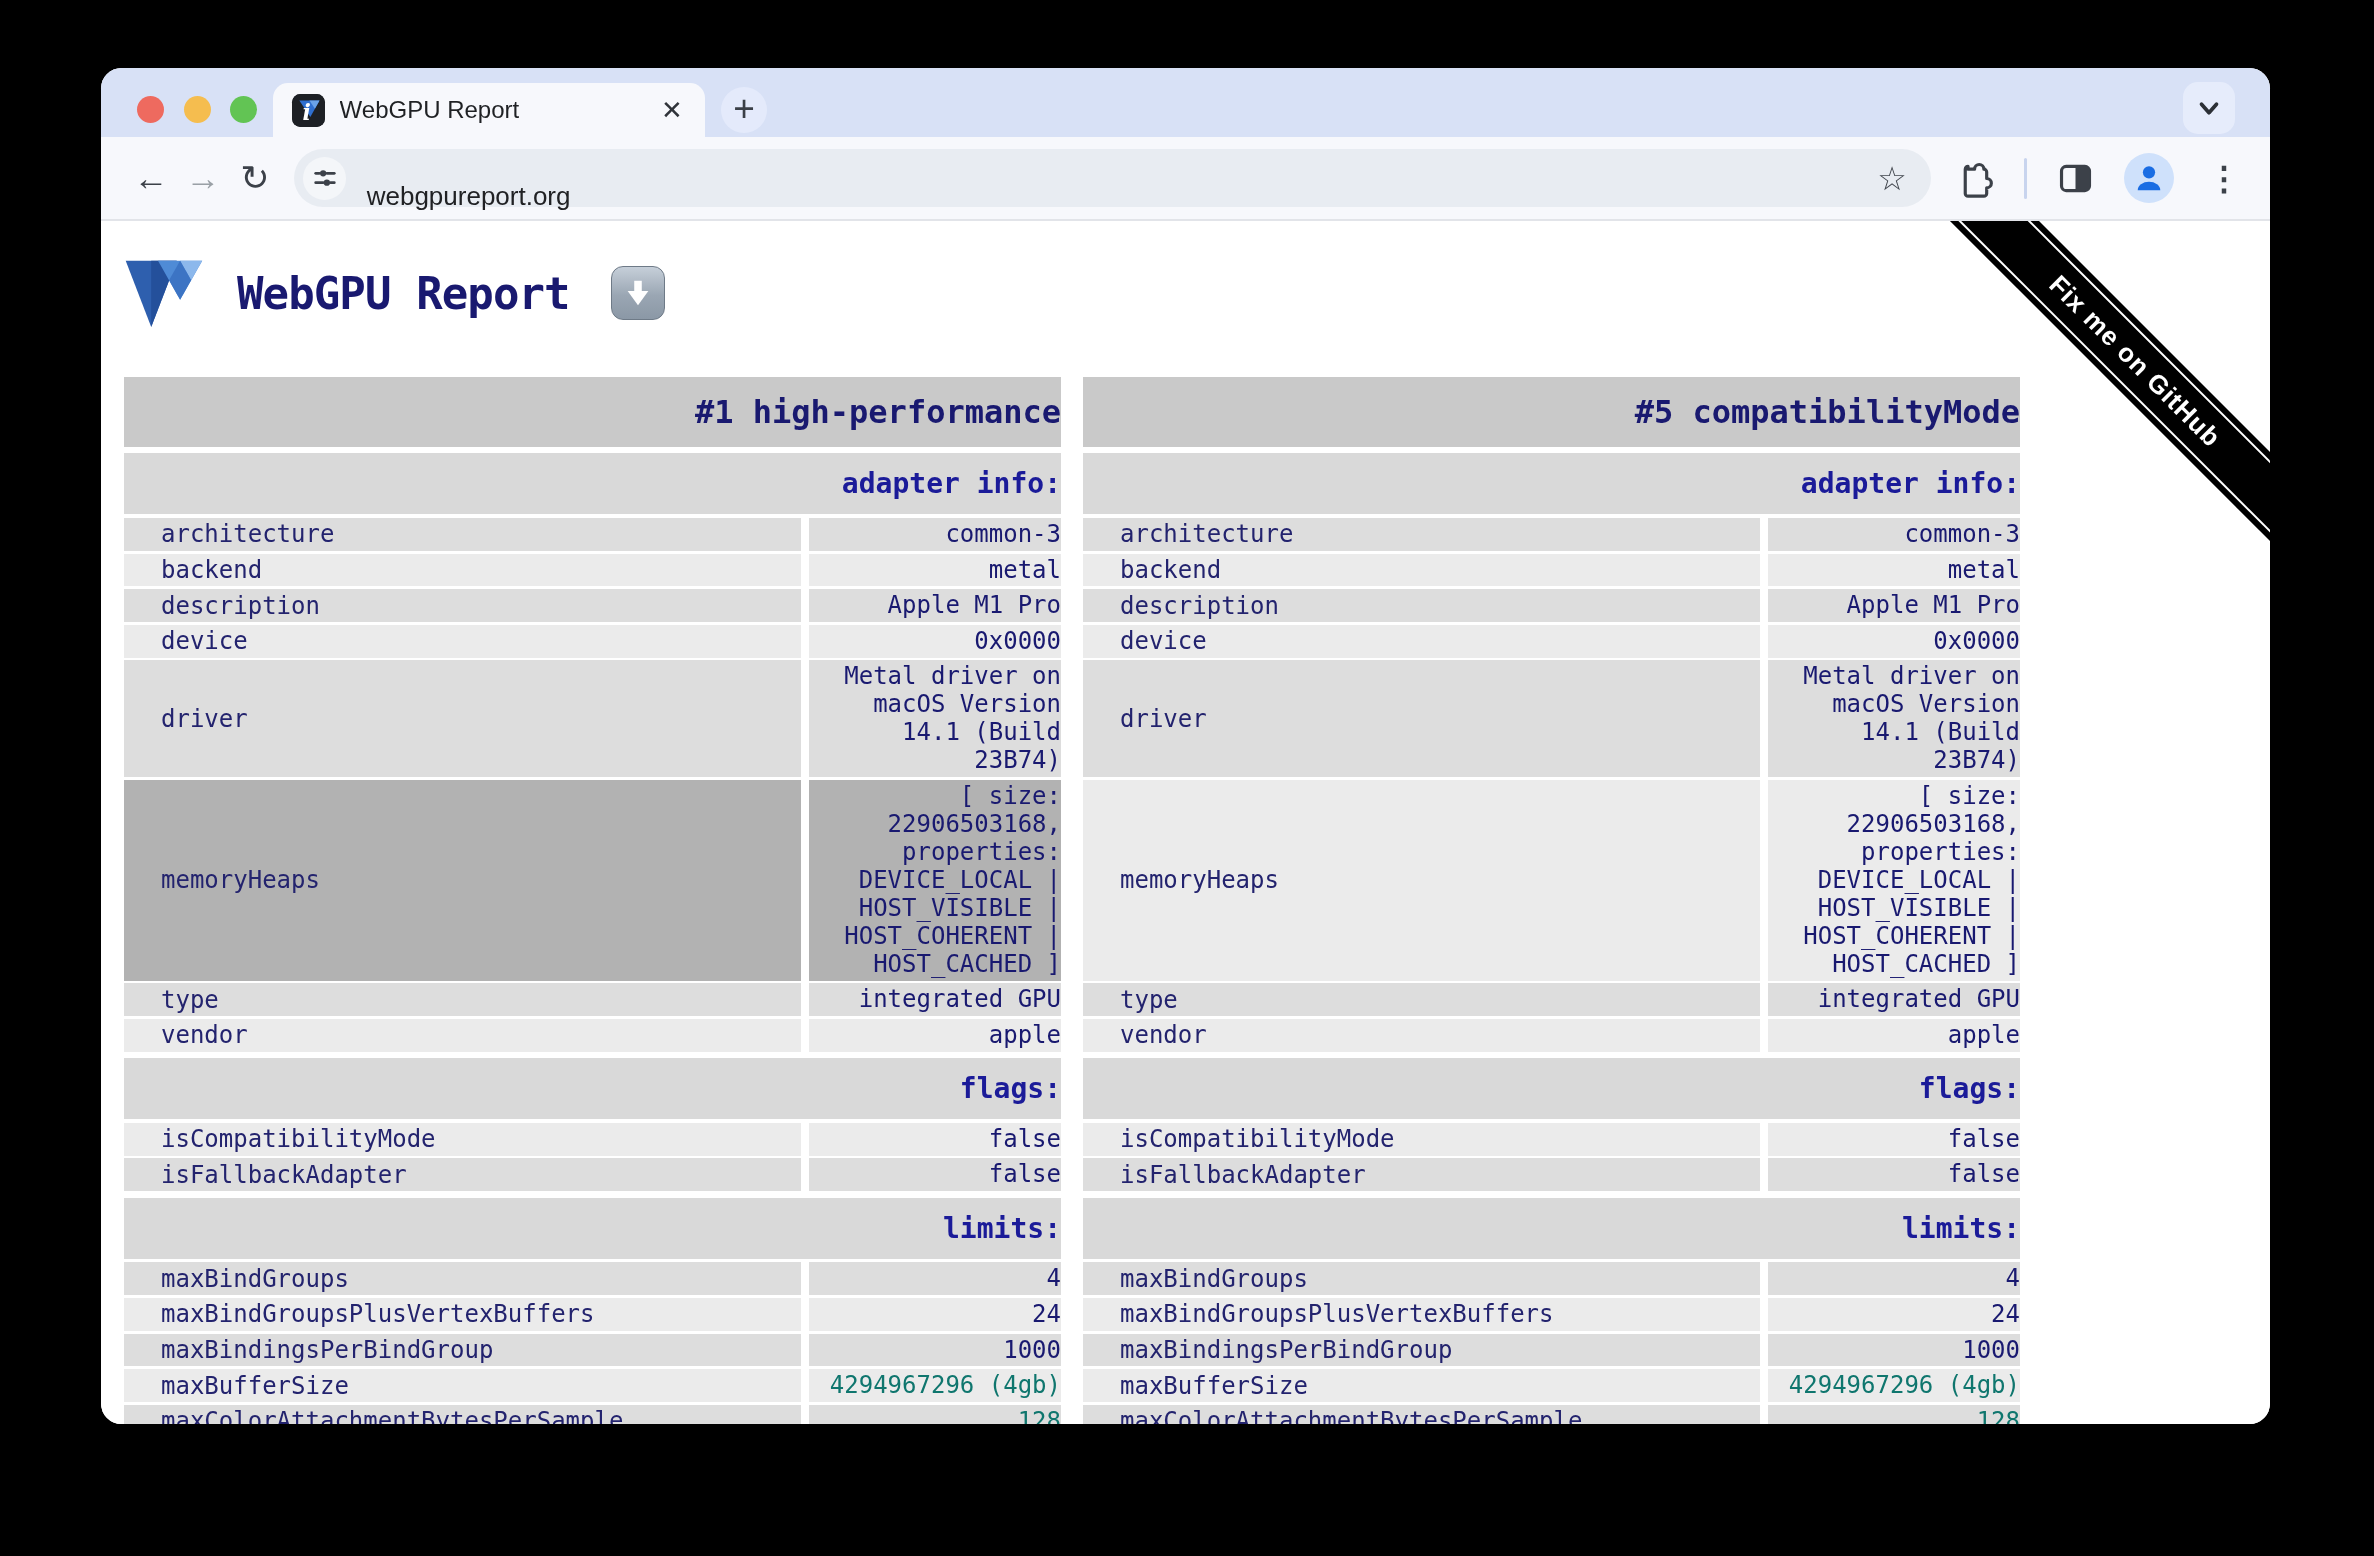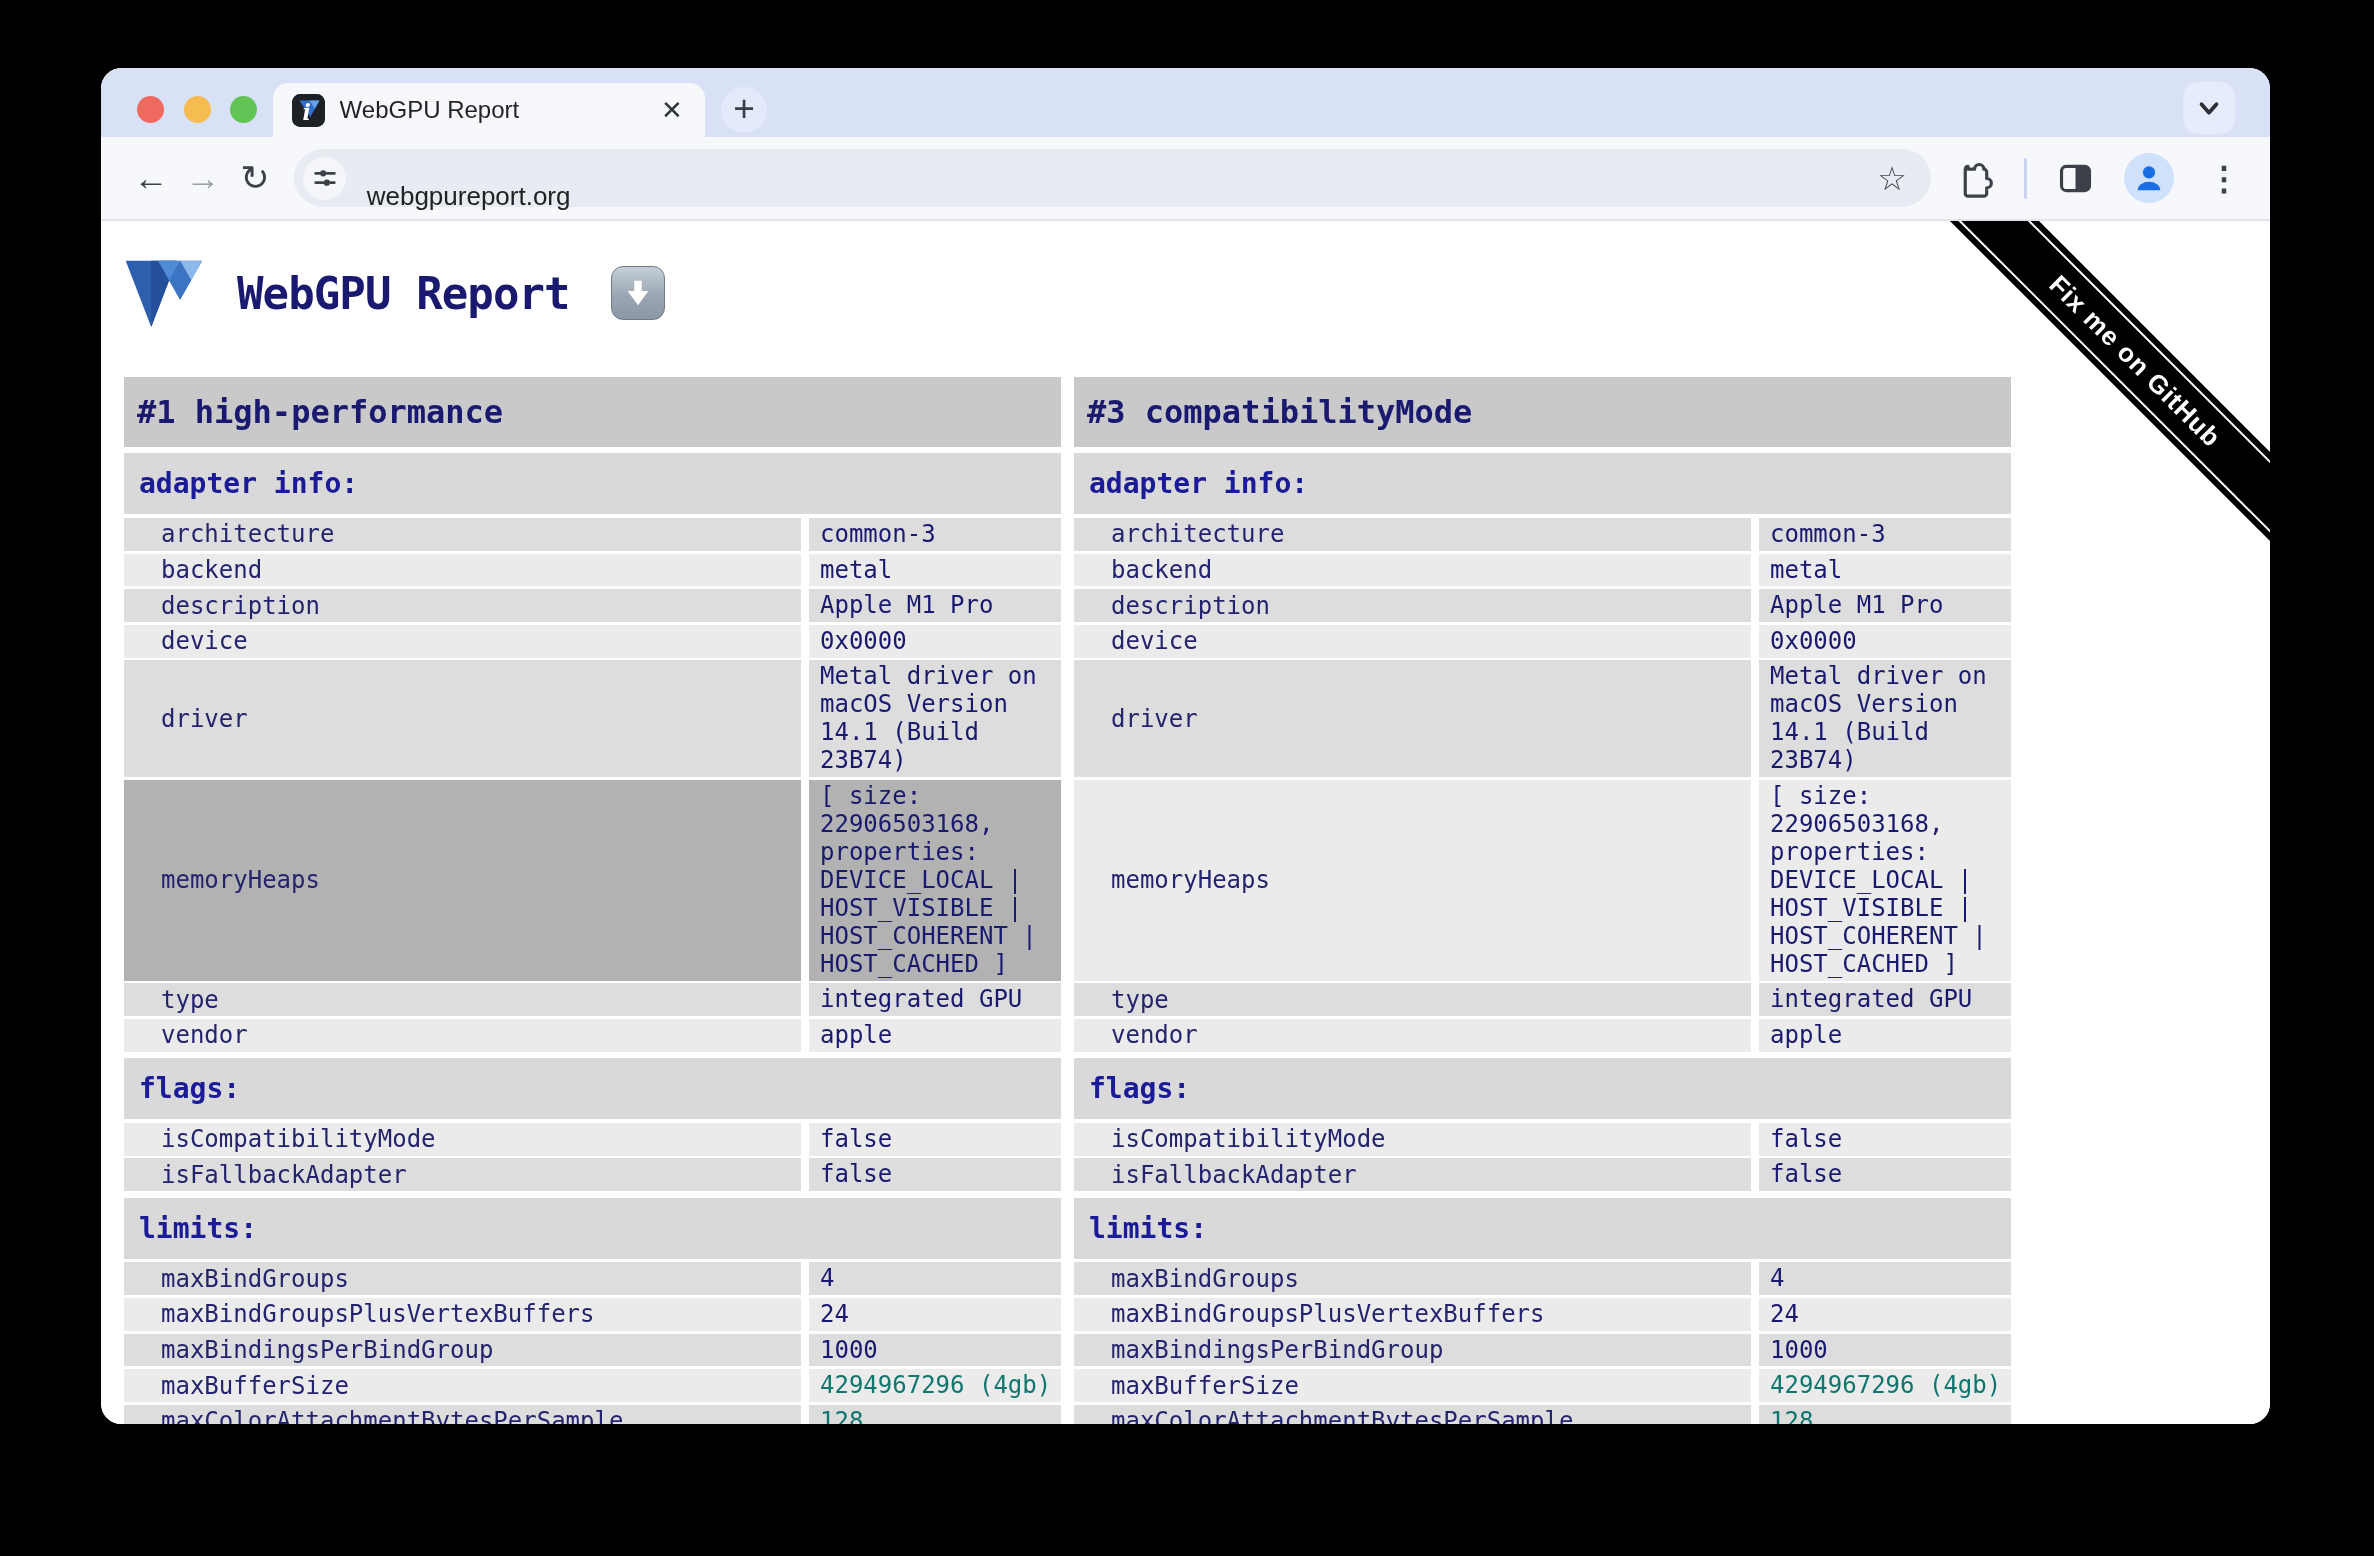--- a/index.html
+++ b/index.html
@@ -46,21 +46,21 @@
   .dl-btn{width:52px;height:52px;border-radius:12px;margin-left:13px;
           background:linear-gradient(#c6cfd9 0%,#9aa6b3 55%,#8b98a6 100%);
           border:1.9px solid #6e7a87;display:flex;align-items:center;justify-content:center;flex:0 0 auto;}
   
   .ribbon{position:absolute;top:109px;right:-162px;width:594px;transform:rotate(45deg);
           background:#000;padding:5.6px 0;z-index:5;}
   .ribbon-inner{border-top:2.8px solid #fff;border-bottom:2.8px solid #fff;
           color:#fff;text-align:center;font-family:"Liberation Sans",sans-serif;
           font-size:26px;font-weight:bold;padding:8.3px 0;letter-spacing:0.9px;}
   
-  .columns{display:flex;gap:13px;margin:37px 0 0 23px;align-items:flex-start;}
+  .columns{display:flex;gap:22px;margin:37px 0 0 23px;align-items:flex-start;text-align:right;}
   .report-col{width:937px;flex:0 0 auto;}
   .col-title{background:#c9c9c9;color:#191970;font-size:32px;font-weight:bold;
              padding:16px 0 16px 13px;margin-bottom:6.5px;}
   .section-h{background:#d9d9d9;color:#1b1b99;font-size:28px;font-weight:bold;
              padding:14px 0 14px 15px;margin-bottom:3.7px;}
   .section{margin-bottom:6.5px;}
   .row{display:flex;align-items:stretch;margin-bottom:2.8px;}
   .cell-k{flex:1;display:flex;align-items:center;padding:1.9px 0 1.9px 37px;
           color:#23236e;font-size:24px;min-height:29px;}
   .cell-v{width:252px;margin-left:8.3px;padding:1.9px 0 2.8px 11px;color:#191970;font-size:24px;
@@ -231,21 +231,21 @@
               <div class="cell-k">maxBufferSize</div>
               <div class="cell-v pink">4294967296 (4gb)</div>
             </div>
             <div class="row odd">
               <div class="cell-k">maxColorAttachmentBytesPerSample</div>
               <div class="cell-v pink">128</div>
             </div>
           </div>
         </div>
         <div class="report-col">
-          <div class="col-title">#3 compatibilityMode</div>
+          <div class="col-title">#5 compatibilityMode</div>
           <div class="section">
             <div class="section-h">adapter info:</div>
             <div class="row odd">
               <div class="cell-k">architecture</div>
               <div class="cell-v">common-3</div>
             </div>
             <div class="row even">
               <div class="cell-k">backend</div>
               <div class="cell-v">metal</div>
             </div>

